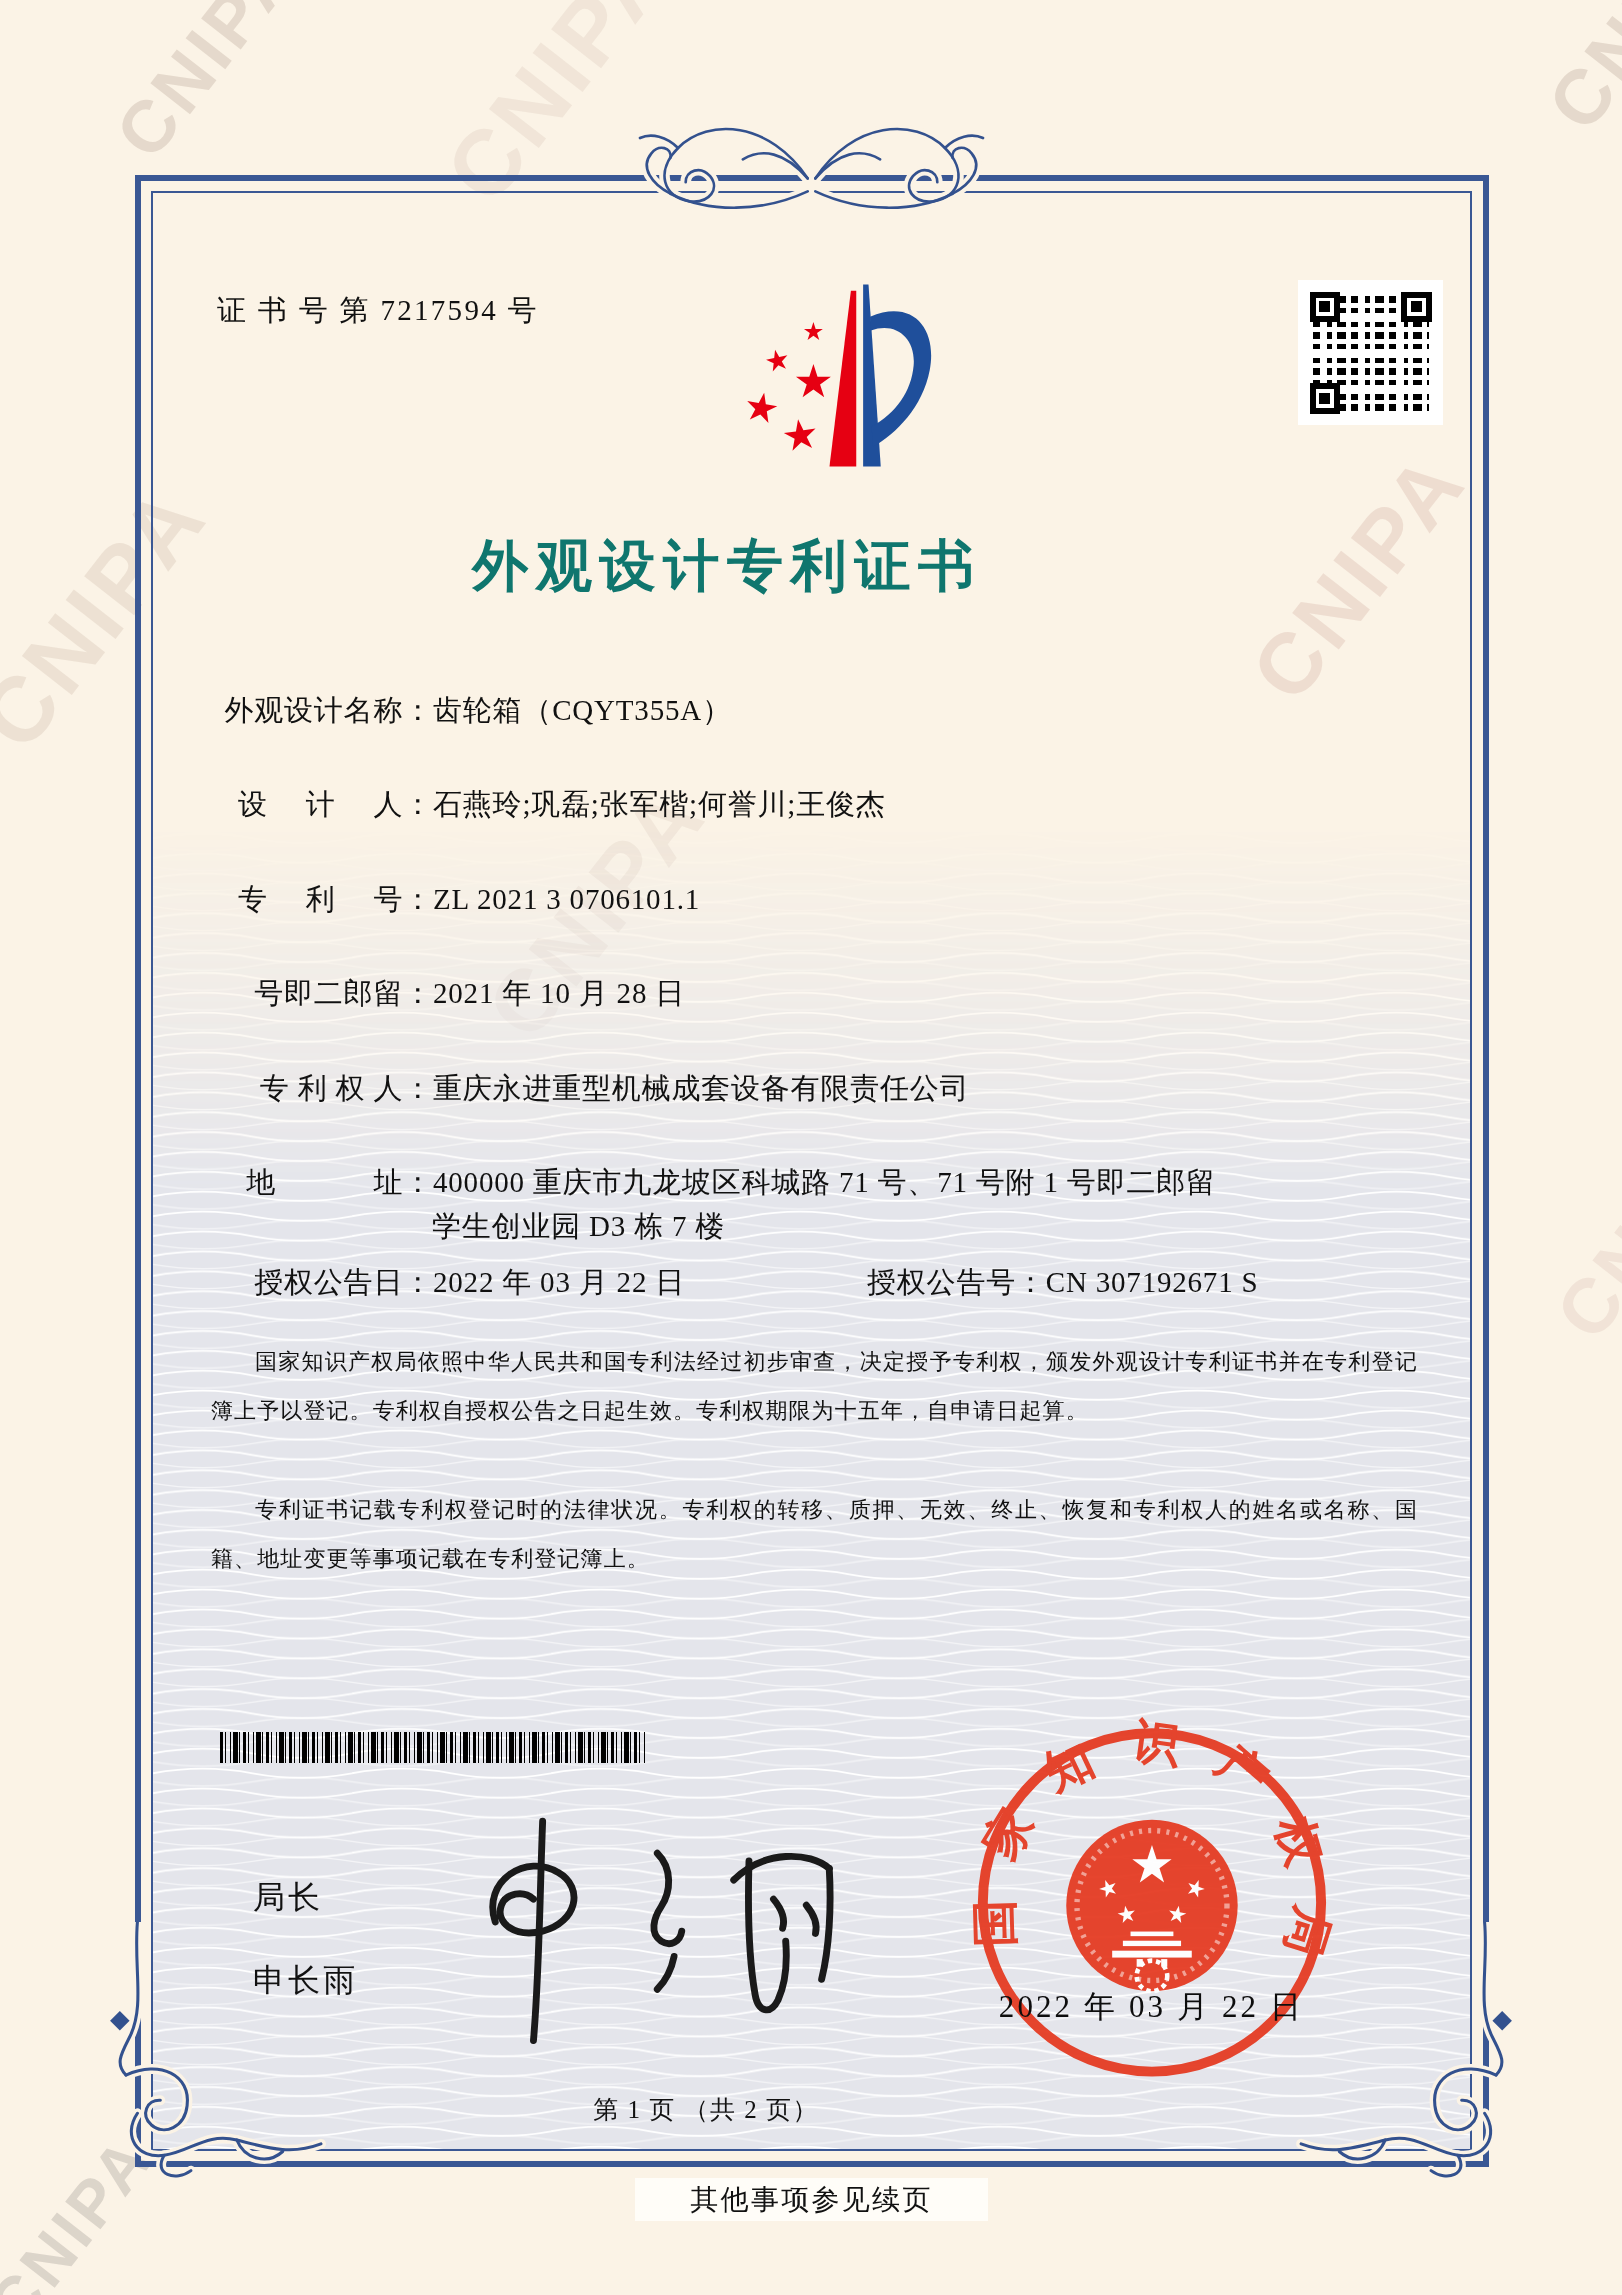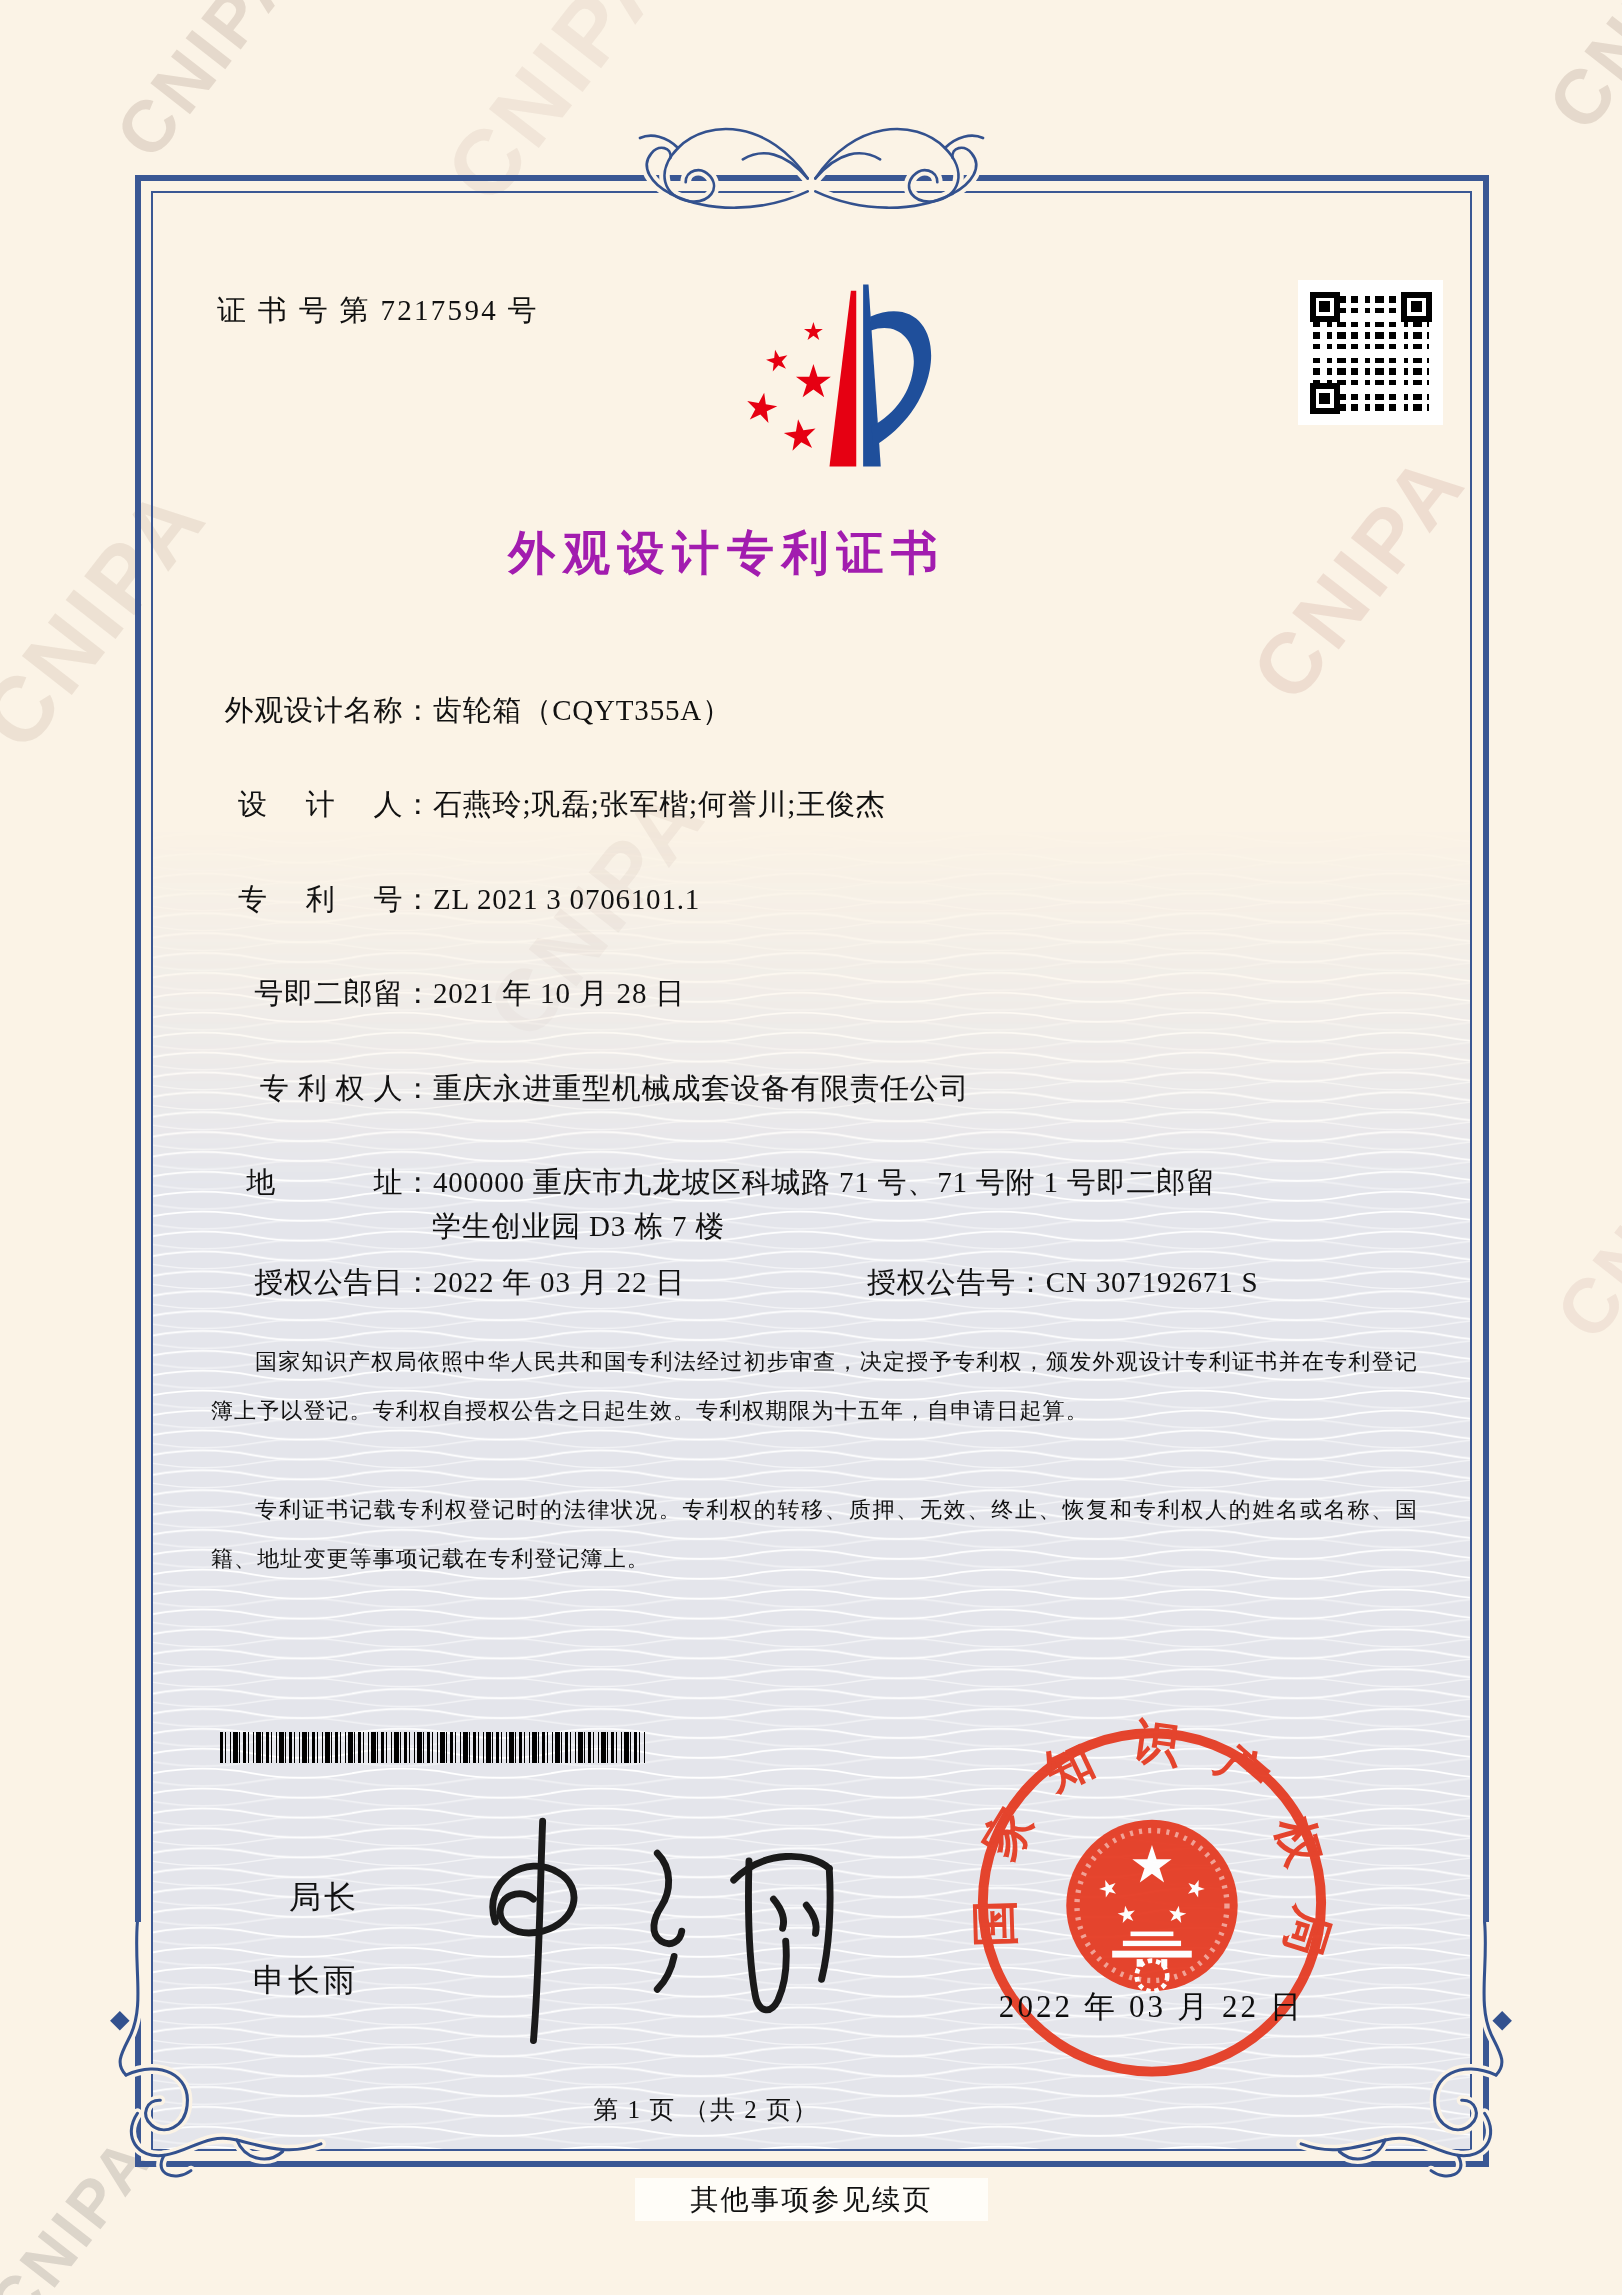--- a/index.html
+++ b/index.html
@@ -45,21 +45,21 @@
       repeating-linear-gradient(90deg,#000 0 6.9px,#fff 6.9px 14.5px,#000 14.5px 19px,#fff 19px 24px,#000 24px 33px,#fff 33px 38px);
     background-blend-mode:lighten;
   }
   .finder{ position:absolute; width:18.4px; height:18.4px; background:#fff; border:6.1px solid #000;}
   .finder::after{ content:""; position:absolute; left:3.8px; top:3.8px; width:10.7px; height:10.7px; background:#000;}
   .finder.tl{left:11.5px; top:11.5px;} .finder.tr{right:11.5px; top:11.5px;} .finder.bl{left:11.5px; bottom:11.5px;}
   
   .doc-title{
     position:absolute; left:0; top:491px; width:1454px; text-align:center;
     font-family:"Liberation Sans", sans-serif; font-weight:900;
-    font-size:47px; letter-spacing:7.7px; color:#a21caf;
+    font-size:56px; letter-spacing:7.7px; color:#0f766e;
   }
   
   .frow{ position:absolute; left:217px; font-size:29px; letter-spacing:0.8px; display:flex; line-height:47px;}
   .flabel{ width:216px; flex:none;text-align:right; }
   .fvalue{ white-space:nowrap; }
   .addr2{ position:absolute; left:432px; top:1207px; font-size:29px; letter-spacing:0.8px;}
   .grant-b{ position:absolute; left:650px; top:0; display:flex;}
   
   .body-par{
     position:absolute; left:211px; width:1207px; font-size:22px;
@@ -67,21 +67,21 @@
   }
   
   .barcode{
     position:absolute; left:220px; top:1732px; width:426px; height:31px;
     background:repeating-linear-gradient(90deg,
       #000 0 3.1px, transparent 3.1px 4.6px, #000 4.6px 6.1px, transparent 6.1px 10px,
       #000 10px 10.7px, transparent 10.7px 13px, #000 13px 17.6px, transparent 17.6px 19px,
       #000 19px 20px, transparent 20px 23px);
   }
   
-  .off-title{ position:absolute; left:253px; top:1876px; font-size:32px; letter-spacing:3.1px;margin-left:36px;}
+  .off-title{ position:absolute; left:253px; top:1876px; font-size:32px; letter-spacing:3.1px;}
   .off-name{ position:absolute; left:253px; top:1959px; font-size:32px; letter-spacing:3.1px;}
   .signature{ position:absolute; left:428px; top:1807px; }
   
   .seal{ position:absolute; left:966px; top:1705px; opacity:.93;}
   .seal-date{
     position:absolute; left:970px; top:1986px; width:363px; text-align:center;
     font-size:31px; letter-spacing:3.1px; color:#0d0d0d;
   }
   
   .page-indicator{

